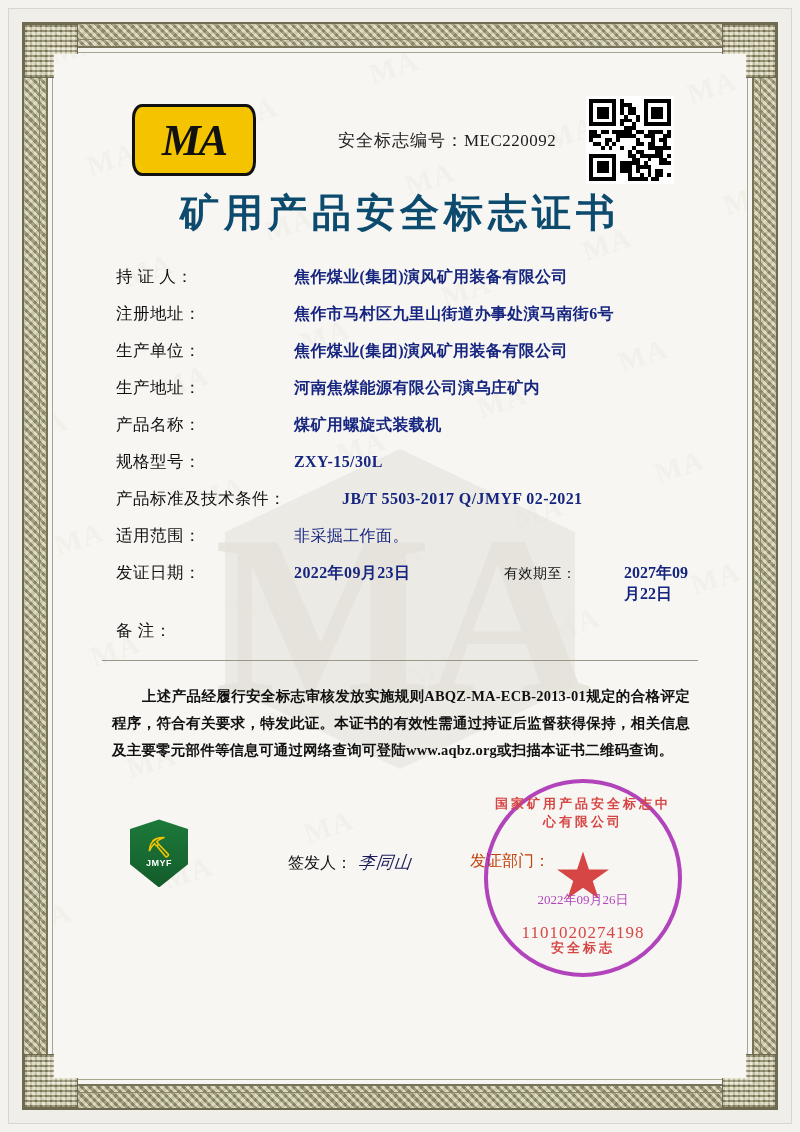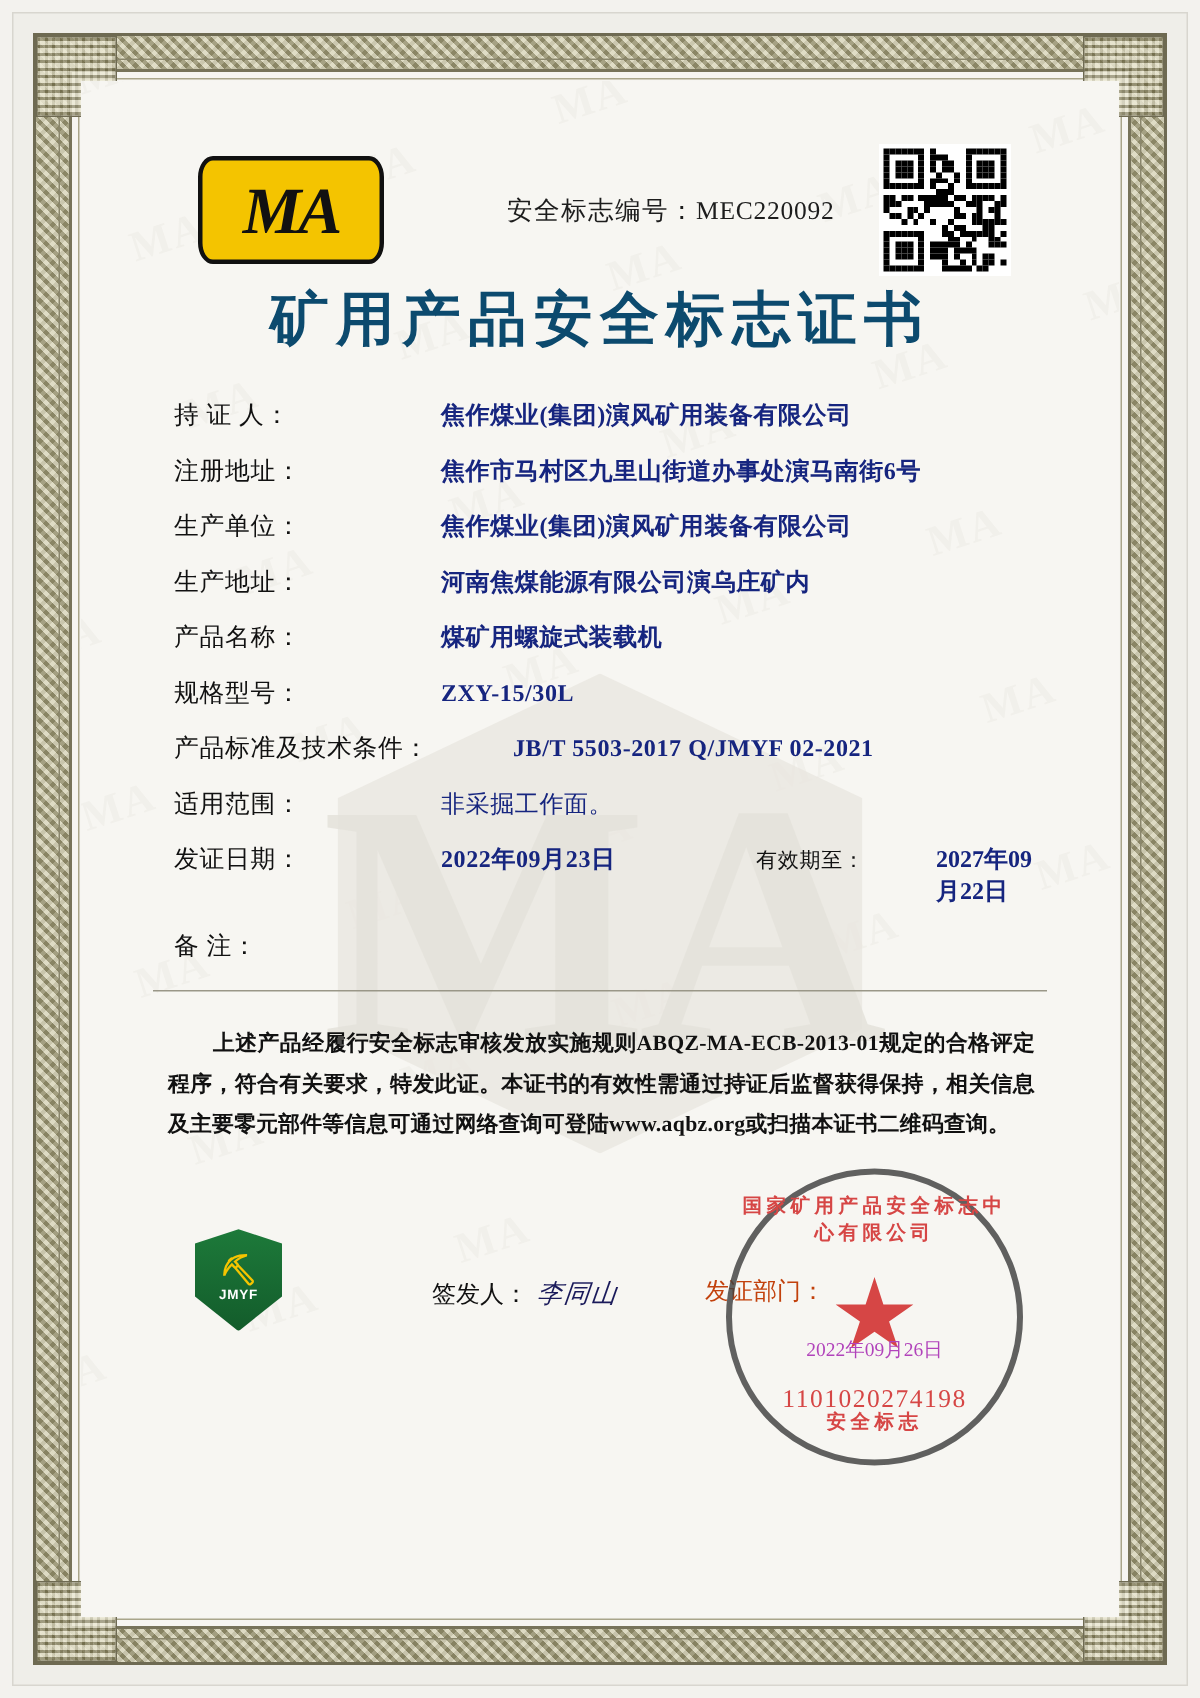--- a/index.html
+++ b/index.html
@@ -352,21 +352,21 @@
   }
 
   
   .seal {
     position: absolute;
     right: 30px;
     top: -20px;
     width: 190px;
     height: 190px;
     border-radius: 50%;
-    border: 4px solid #404040;
+    border: 4px solid #a21caf;
     opacity: 0.82;
     color: #cf2020;
   }
   .seal .star {
     position: absolute;
     left: 50%;
     top: 50%;
     transform: translate(-50%, -52%);
     width: 54px;
     height: 52px;

